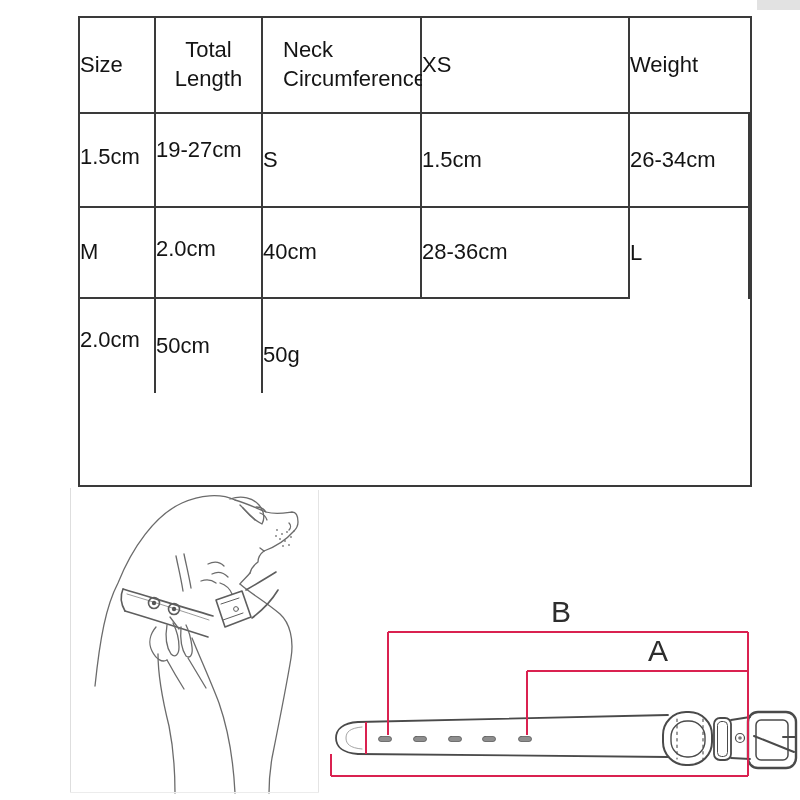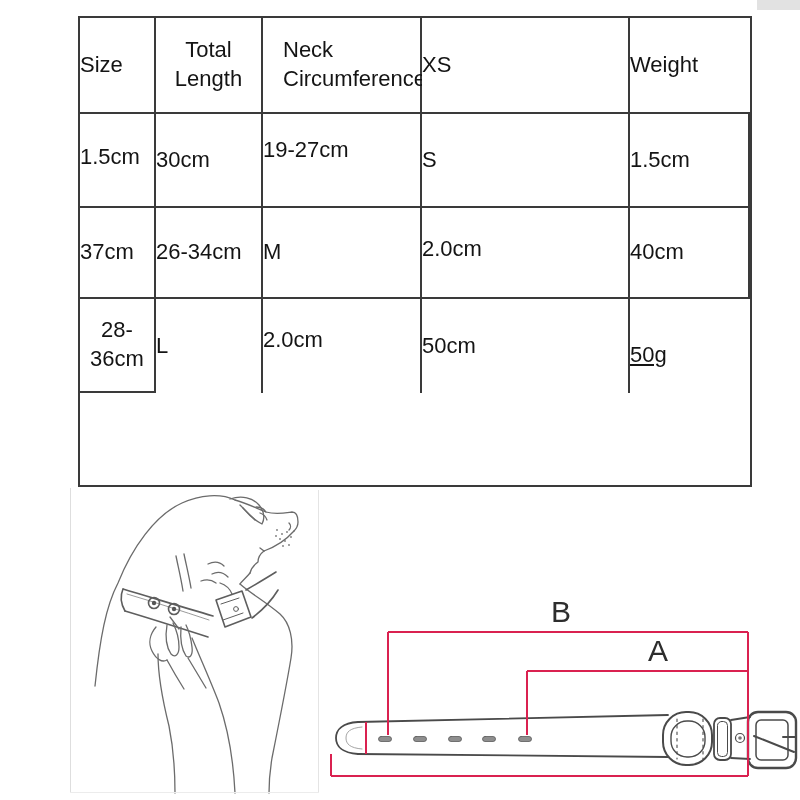--- a/index.html
+++ b/index.html
@@ -23,21 +23,21 @@
     background: #fff; text-align: center;
   }
   .cell.col-last { border-right: none; }
   .cell.row-last { border-bottom: none; }
   .cell.neck-header { justify-content: flex-start; text-align: left; padding-left: 20px; padding-right: 10px; align-items: center; }
   
   .n-up2 span { transform: translateY(-3px); display:inline-block; }
   .n-up  span { transform: translateY(-10px); display:inline-block; }
   .n-up3 span { transform: translateY(-6px); display:inline-block; }
   .n-dn  span { transform: translateY(6px);  display:inline-block; }
-  .n-dn2 span { transform: translateY(9px);  display:inline-block;text-decoration:underline; }
+  .n-dn2 span { transform: translateY(9px);  display:inline-block; }
 
   
   .dog-wrap { position: absolute; left: 70px; top: 488px; width: 250px; height: 306px; }
   .collar-wrap { position: absolute; left: 320px; top: 590px; width: 480px; height: 205px; }
   .measure-label {
     position: absolute; font-size: 30px; color: #2d2d2d; line-height: 1;
     font-family: "Liberation Sans", sans-serif;
   }
   #label-b { left: 551px; top: 597px; }
   #label-a { left: 648px; top: 636px; }
@@ -70,35 +70,29 @@
     <div class="cell">
         <span>XS</span>
       </div>
 
     <div class="cell col-last">
         <span>Weight</span>
       </div>
     <div class="cell n-up2">
         <span>1.5cm</span>
       </div>
-    <div class="cell">
-        <span>30cm</span>
-      </div>
     <div class="cell n-up">
         <span>19-27cm</span>
       </div>
 
     <div class="cell">
         <span>S</span>
       </div>
     <div class="cell">
         <span>1.5cm</span>
-      </div>
-    <div class="cell">
-        <span>37cm</span>
       </div>
     <div class="cell">
         <span>26-34cm</span>
       </div>
 
     <div class="cell">
         <span>M</span>
       </div>
     <div class="cell n-up2">
         <span>2.0cm</span>

